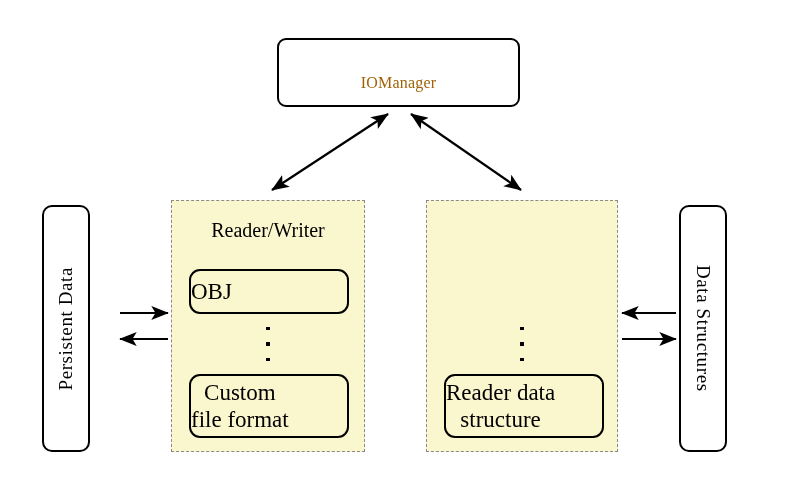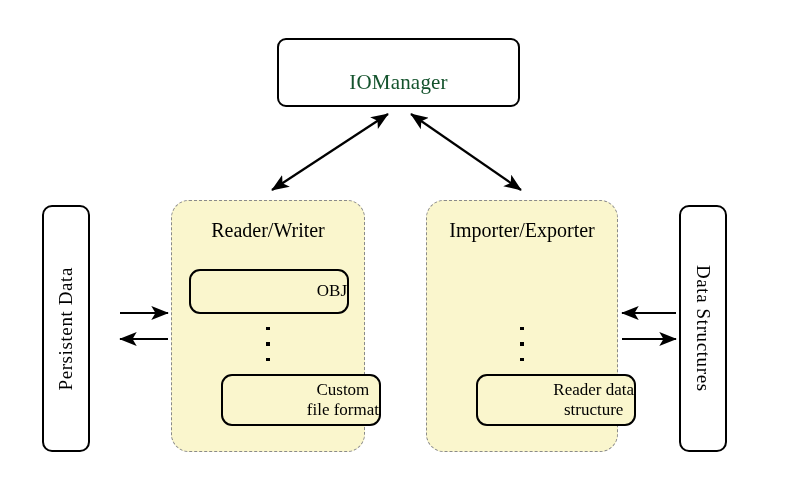--- a/index.html
+++ b/index.html
@@ -29,22 +29,22 @@
   }
 
   
   #iomanager-box {
     left: 277px;
     top: 38px;
     width: 243px;
     height: 69px;
   }
   #iomanager-box .boxlabel {
-    font-size: 21px;
-    color: #14532d;
+    font-size: 16px;
+    color: #a16207;
     letter-spacing: 0.2px;
     margin-top: 20px;
   }
 
   
   .side-box {
     position: absolute;
     box-sizing: border-box;
     background: #ffffff;
     border: 2.8px solid #000000;
@@ -80,21 +80,21 @@
     color: #000;
     letter-spacing: 0.6px;
   }
 
   
   .group-box {
     position: absolute;
     box-sizing: border-box;
     background: #FAF6CD;
     border: 1.6px dashed #8a8a8a;
-    border-radius: 18px;
+    border-radius: 0;
   }
   #reader-writer-group {
     left: 171px;
     top: 200px;
     width: 194px;
     height: 252px;
   }
   #importer-exporter-group {
     left: 426px;
     top: 200px;
@@ -114,28 +114,28 @@
 
   
   .inner-box {
     position: absolute;
     box-sizing: border-box;
     background: #FAF6CD;
     border: 2.8px solid #000000;
     border-radius: 11px;
     display: flex;
     align-items: center;
-    justify-content: flex-end;
+    justify-content: flex-start;
     text-align: center;
     line-height: 1.18;
-    font-size: 17px;
+    font-size: 23px;
     color: #000;
   }
   .inner-box.one-line { height: 45px; }
-  .inner-box.two-line { height: 52px; margin-left: 32px; }
+  .inner-box.two-line { height: 64px; }
 
   #obj-box        { left: 17px; top: 68px;  width: 160px; }
   #custom-file-box{ left: 17px; top: 173px; width: 160px; }
   #openmesh-box   { left: 17px; top: 68px;  width: 160px; }
   #custom-ds-box  { left: 17px; top: 173px; width: 160px; }
 
   
   .vdots {
     position: absolute;
     width: 30px;
@@ -223,21 +223,20 @@
     <div class="inner-box two-line" id="custom-file-box">
       <span>
         <span>Custom</span><br>
         <span>file format</span>
       </span>
     </div>
   </div>
 
   <div class="group-box" id="importer-exporter-group">
 
-    <div class="group-title">Importer/Exporter</div>
 
 
     <div class="vdots">
       <span></span>
         <span></span>
         <span></span>
     </div>
 
     <div class="inner-box two-line" id="custom-ds-box">
       <span>

